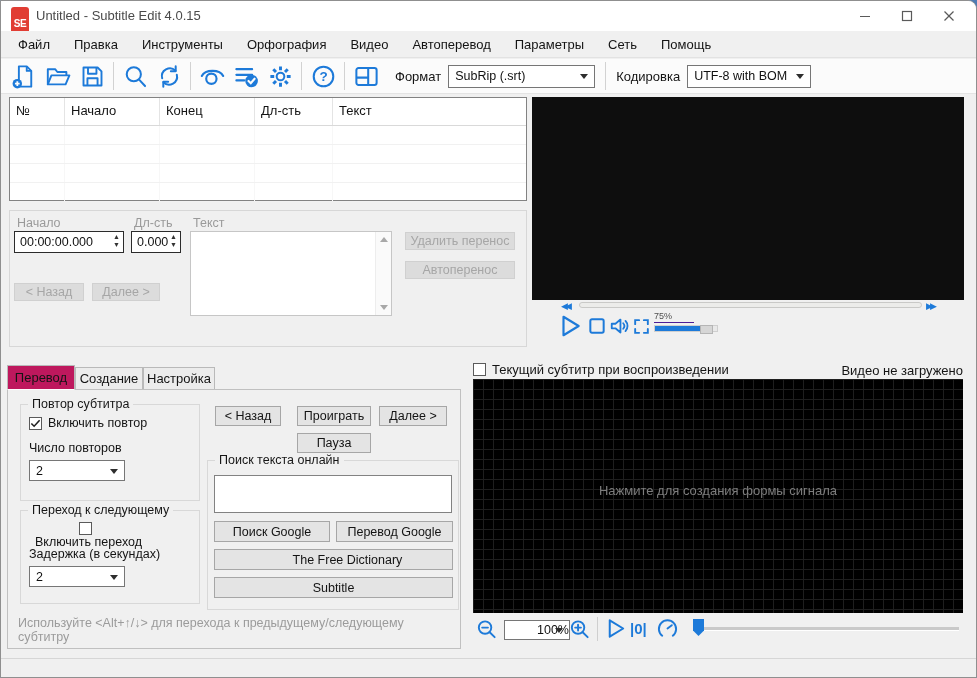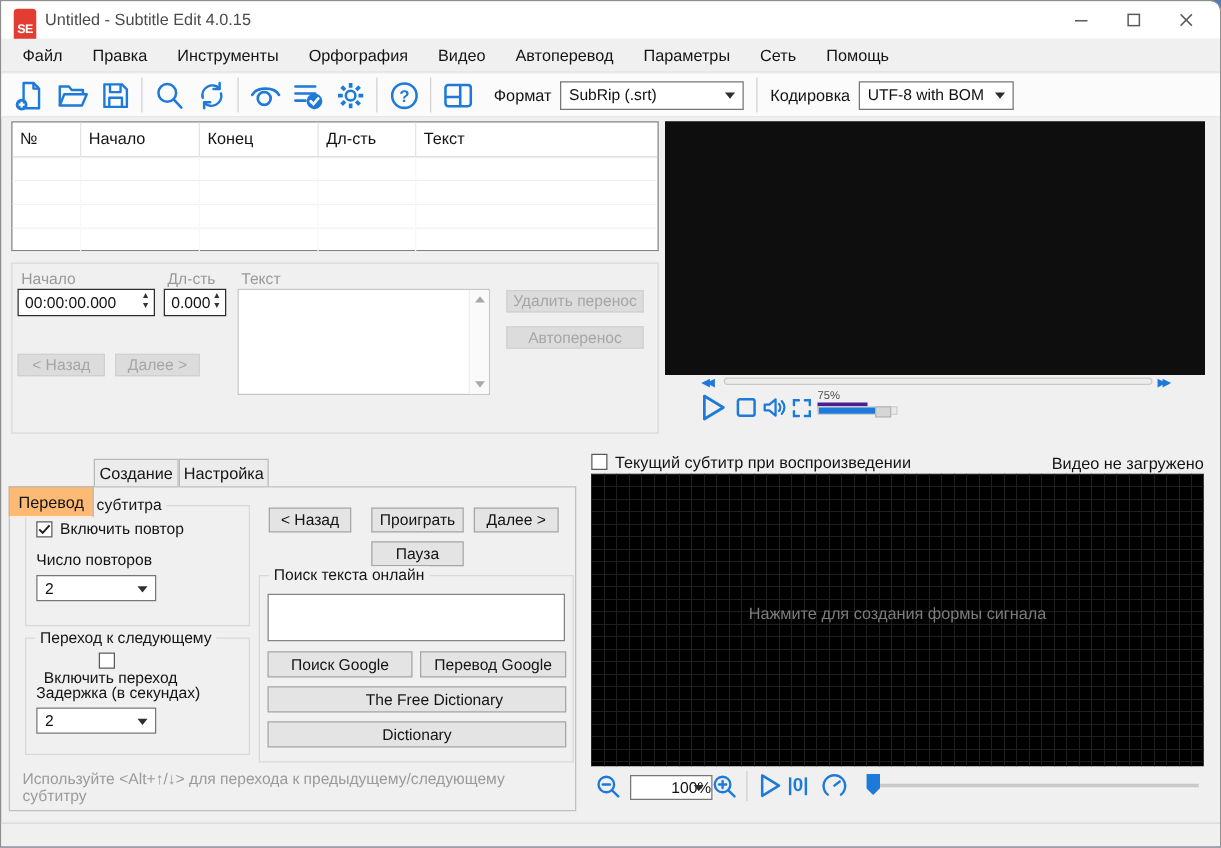--- a/index.html
+++ b/index.html
@@ -95,31 +95,31 @@
   .abs{position:absolute;}
   
   .video-black{position:absolute;left:531px;top:96px;width:432px;height:203px;background:#0e0e0e;}
   .seek-arrow{position:absolute;color:#1d7ad9;font-size:9px;letter-spacing:-3px;top:300px;}
   .seek-groove{
     position:absolute;left:578px;top:301px;width:343px;height:6px;background:#ececea;
     border:1px solid #c9c9c7;border-radius:3px;box-sizing:border-box;
   }
   .vc{position:absolute;color:#1d7ad9;}
   .vc svg{display:block;}
-  .vol-label{position:absolute;left:653px;top:310px;font-size:9px;color:#4f4f4f;border-bottom:7px solid #4c1d95;padding:0 22px 1px 0;}
+  .vol-label{position:absolute;left:653px;top:310px;font-size:9px;color:#4f4f4f;border-bottom:1px solid #4c1d95;padding:0 22px 1px 0;}
   .vol-track{position:absolute;left:653px;top:324px;width:64px;height:7px;background:#e9e9e9;border:1px solid #cfcfcf;box-sizing:border-box;}
   .vol-fill{position:absolute;left:0;top:0;height:100%;background:#1d7ad9;}
   .vol-thumb{position:absolute;top:-1px;width:11px;height:7px;background:#d6d6d6;border:1px solid #b5b5b5;}
   
   .bl-panel{position:absolute;left:4px;top:360px;width:458px;height:296px;}
   .tab{
     position:absolute;box-sizing:border-box;font-size:13px;color:#141414;
     border:1px solid #b9b9b9;display:flex;align-items:center;justify-content:center;
   }
-  .tab.active{background:#fdba74;border-bottom:1px solid #fff;z-index:2;margin-top:24px;}
+  .tab.active{background:#be185d;border-bottom:1px solid #fff;z-index:2;}
   .tab.inactive{background:#ececec;}
   .tabpage{
     position:absolute;left:2px;top:28px;width:454px;height:260px;
     border:1px solid #c0c0c0;background:#f0f0f0;box-sizing:border-box;z-index:1;
   }
   .groupbox{position:absolute;border:1px solid #d8d8d8;box-sizing:border-box;}
   .gb-title{
     position:absolute;top:-8px;left:7px;background:#f0f0f0;padding:0 4px;
     font-size:12.5px;color:#161616;white-space:nowrap;
   }
@@ -443,21 +443,21 @@
       <div class="btn abs" style="left:289px;top:43px;width:74px;height:20px;">Пауза</div>
 
       <div class="groupbox" style="left:199px;top:70px;width:252px;height:150px;">
         <span class="gb-title">Поиск текста онлайн</span>
         <div class="text-input" style="left:6px;top:14px;width:238px;height:38px;">
           <span></span>
         </div>
         <div class="btn abs" style="left:6px;top:60px;width:116px;height:21px;">Поиск Google</div>
         <div class="btn abs" style="left:128px;top:60px;width:117px;height:21px;">Перевод Google</div>
         <div class="btn abs" style="left:6px;top:88px;width:239px;height:21px;padding-left:28px;">The Free Dictionary</div>
-        <div class="btn abs" style="left:6px;top:116px;width:239px;height:21px;">Dictionary</div>
+        <div class="btn abs" style="left:6px;top:116px;width:239px;height:21px;">Subtitle</div>
       </div>
 
       <div class="hint" style="left:10px;top:226px;width:440px;">Используйте &lt;Alt+↑/↓&gt; для перехода к предыдущему/следующему субтитру</div>
     </div>
   </div>
 
   <div class="br-panel">
     <div style="position:absolute;left:6px;top:5px;display:flex;align-items:center;">
       <span class="cb"></span>
       <span class="cb-label" style="font-size:13px;">Текущий субтитр при воспроизведении</span>

